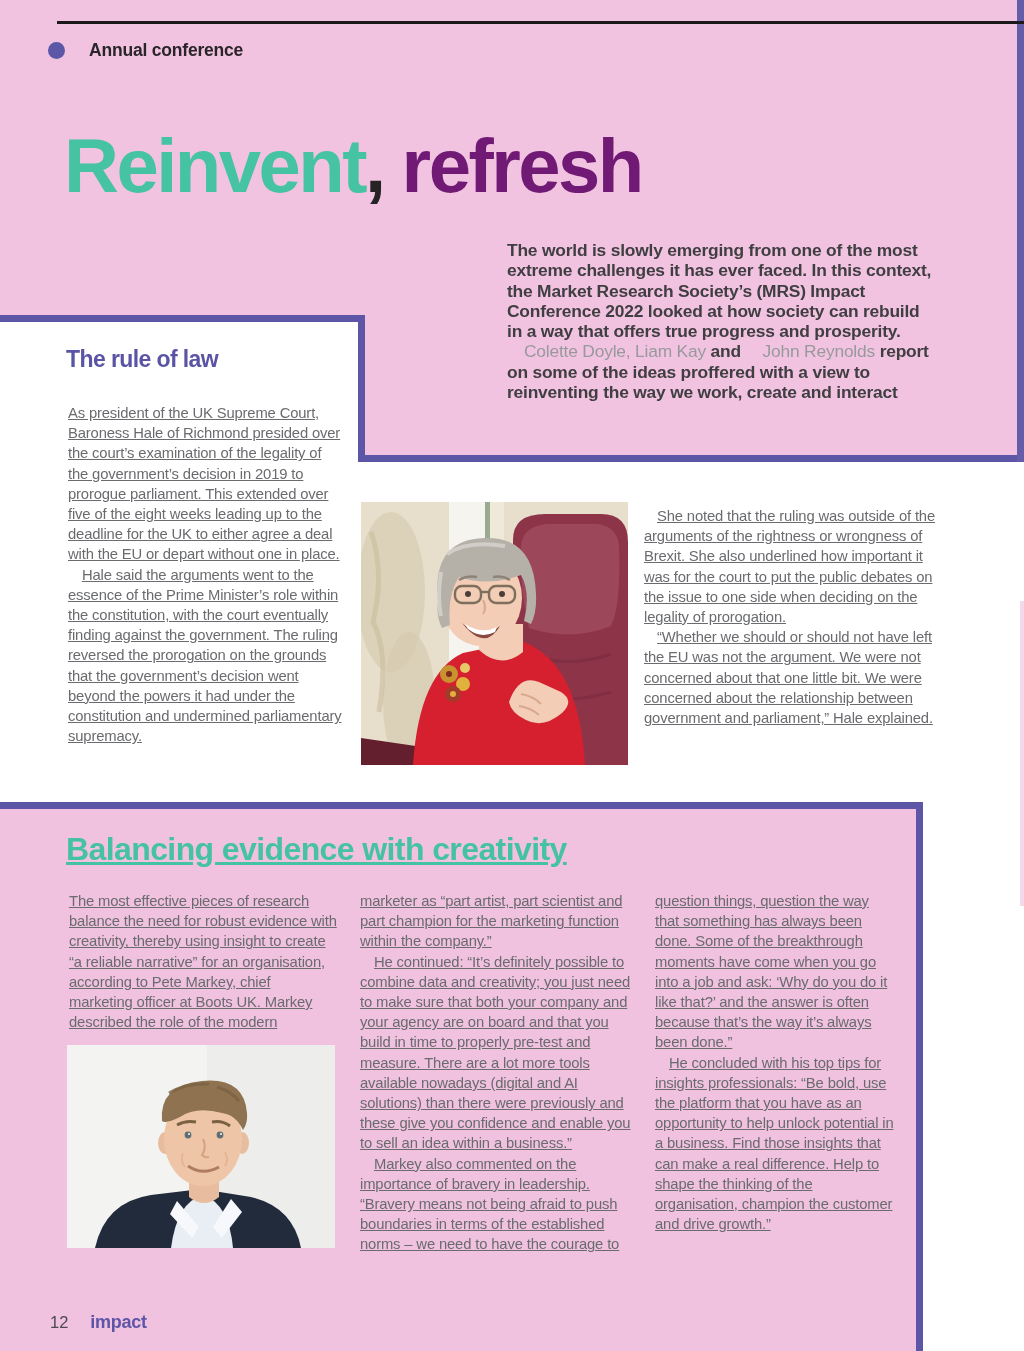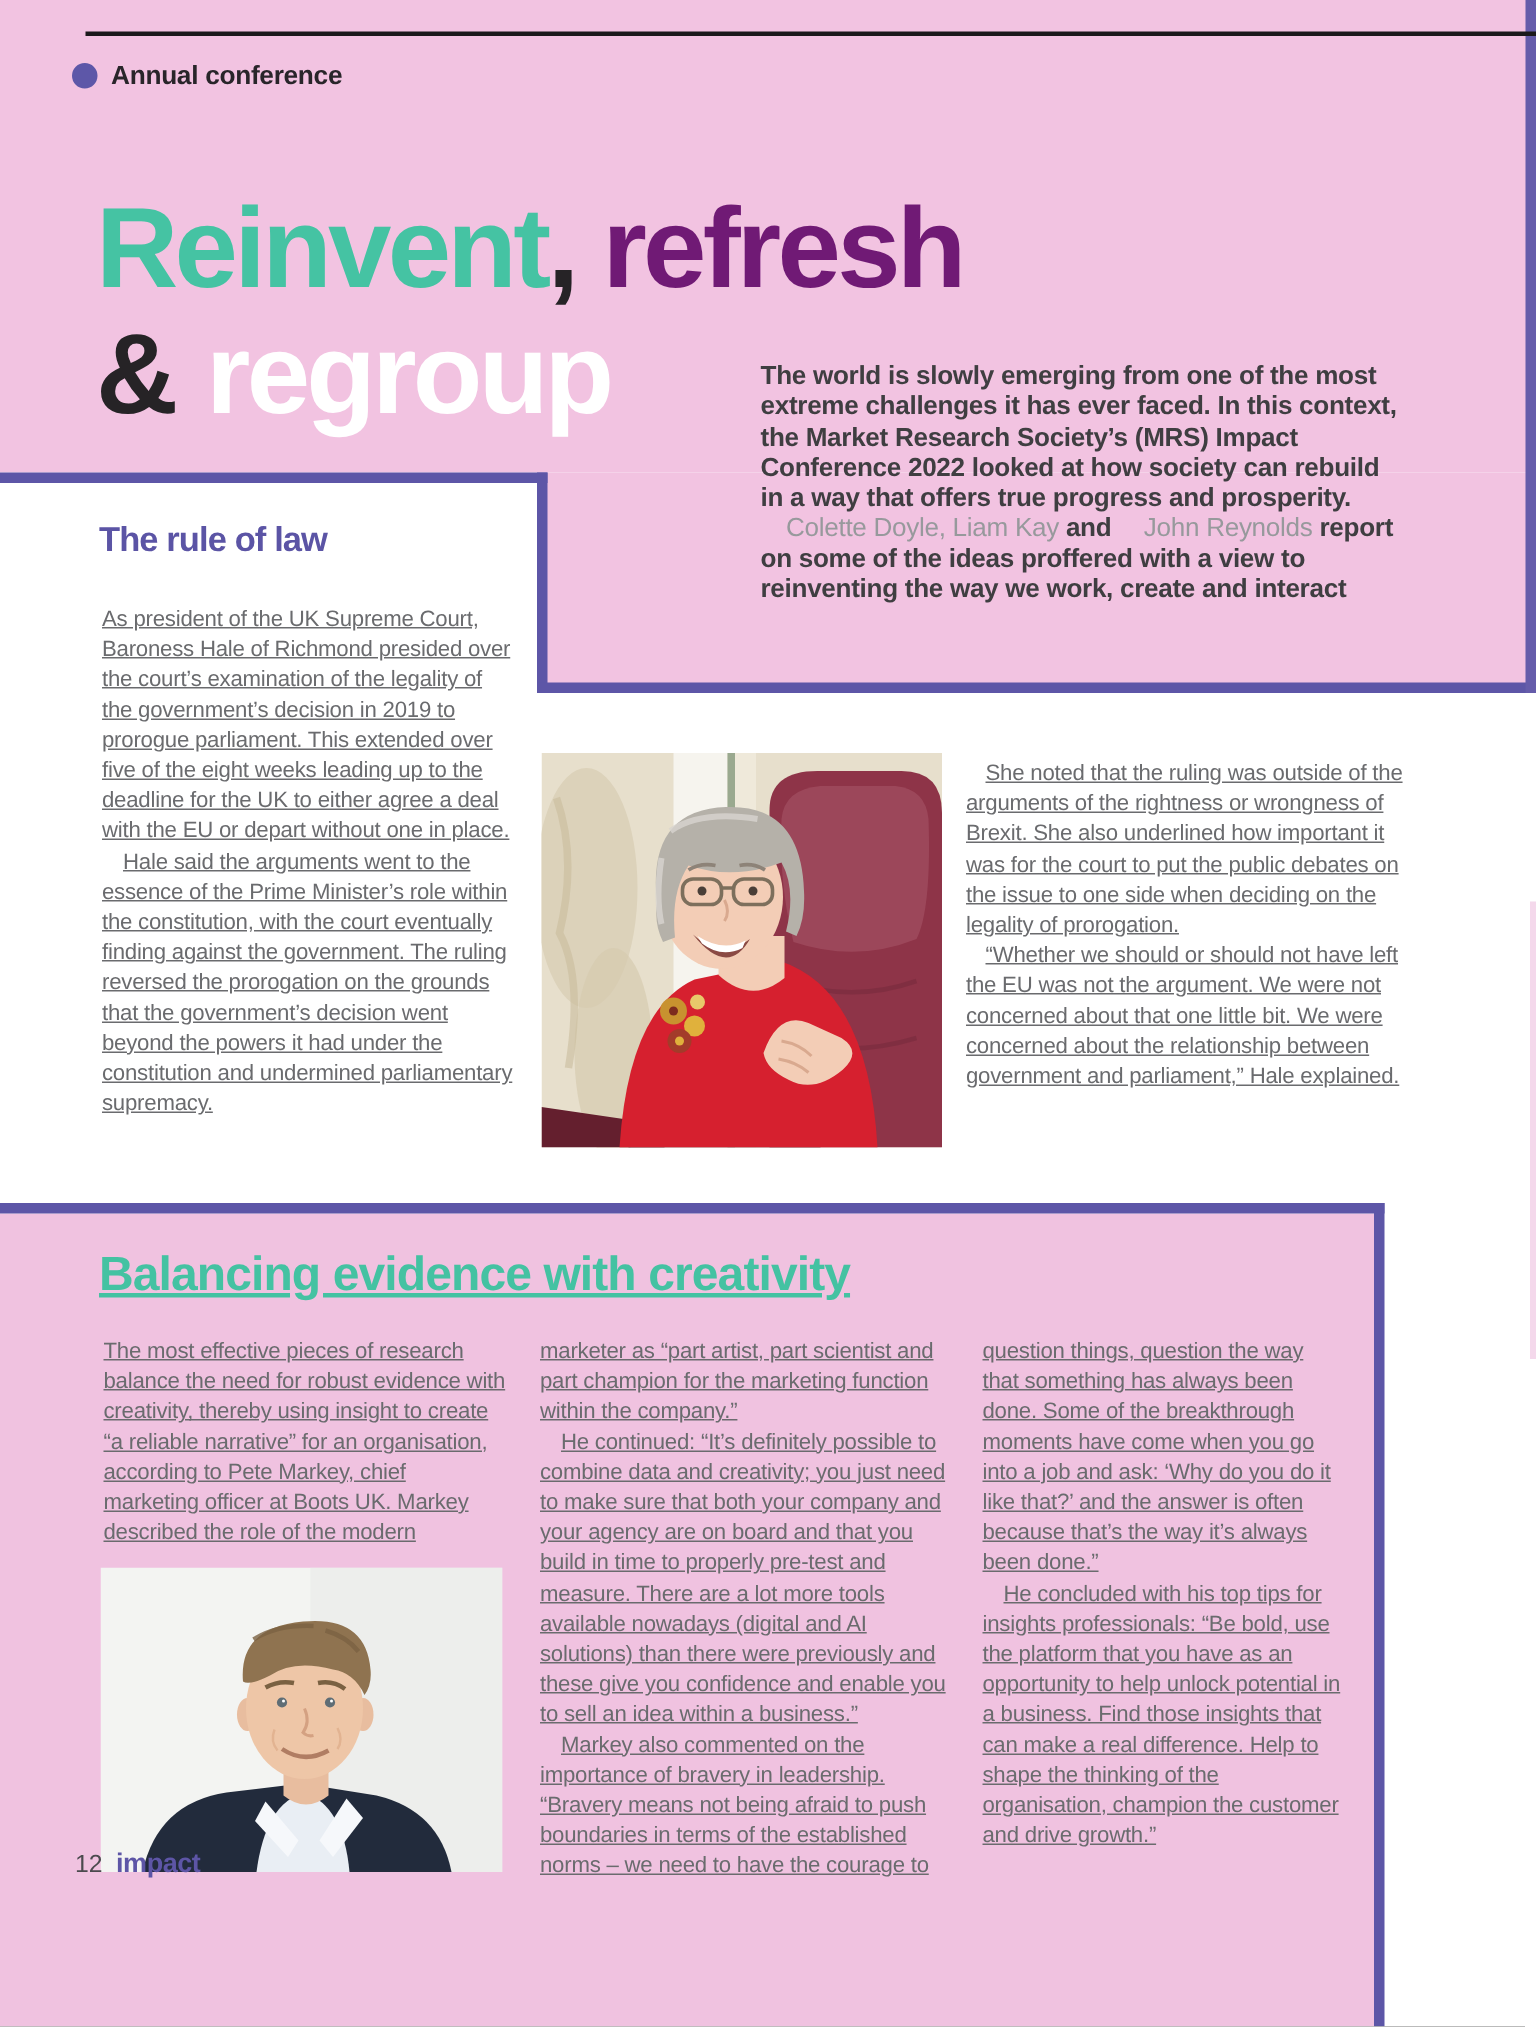--- a/index.html
+++ b/index.html
@@ -17,21 +17,21 @@
   .border-h1     {left:0;top:315px;width:365px;height:7px;background:#5d56a7;}
   .border-v1     {left:358px;top:315px;width:7px;height:147px;background:#5d56a7;}
   .border-h2     {left:358px;top:455px;width:666px;height:7px;background:#5d56a7;}
   .border-bh     {left:0;top:802px;width:923px;height:7px;background:#5d56a7;}
   .border-bv     {left:916px;top:802px;width:7px;height:549px;background:#5d56a7;}
   .edge-sliver   {left:1017px;top:0;width:7px;height:462px;background:#655caa;}
   .edge-faint    {left:1020px;top:601px;width:4px;height:305px;background:#f4d8eb;}
   .top-rule      {left:57px;top:21px;width:967px;height:3px;background:#1b191b;}
 
   
-  .kicker{left:48px;top:40px;display:flex;align-items:center;gap:9px;}
+  .kicker{left:48px;top:40px;display:flex;align-items:center;gap:24px;}
   .kicker .dot{width:17px;height:17px;border-radius:50%;background:#5d57a8;display:inline-block;}
   .kicker .lbl{font-size:17.5px;font-weight:700;color:#29252a;letter-spacing:-0.2px;}
 
   
   .title{left:64px;top:124px;width:760px;font-weight:800;font-size:76px;line-height:84px;letter-spacing:-2.5px;margin:0;}
   .t-teal{color:#45c3a3;}
   .t-ink{color:#262326;}
   .t-purple{color:#701a75;margin-left:18px;}
   .t-white{color:#ffffff;margin-left:21px;}
 
@@ -52,21 +52,21 @@
   .hale-col{left:644px;top:506px;width:294px;}
   .hale-col p.indent{text-indent:13px;}
 
   .bal-heading{left:66px;top:831px;font-size:32px;font-weight:800;color:#44c2a2;letter-spacing:-0.6px;margin:0;text-decoration:underline;}
   .bal-col1{left:69px;top:891px;width:268px;}
   .bal-col2{left:360px;top:891px;width:282px;}
   .bal-col3{left:655px;top:891px;width:240px;}
 
   .markey-photo{left:67px;top:1045px;width:268px;height:203px;}
 
-  .footer{left:50px;top:1232px;display:flex;align-items:baseline;gap:9px;}
+  .footer{left:50px;top:1312px;display:flex;align-items:baseline;gap:22px;}
   .footer .pgnum{font-size:16.5px;color:#4b4a4e;}
   .footer .mag{font-size:18px;font-weight:800;color:#5d55a6;letter-spacing:-0.3px;}
 
   svg{display:block;}
 </style>
 </head>
 <body>
 
 <div class="page">
 
@@ -82,21 +82,20 @@
   <div class="abs edge-faint"></div>
   <div class="abs top-rule"></div>
 
   <div class="abs kicker">
     <span class="dot"></span>
     <span class="lbl">Annual conference</span>
   </div>
 
   <h1 class="abs title">
     <div><span class="t-teal">Reinvent</span><span class="t-ink">,</span><span class="t-purple">refresh</span></div>
-    <div><span class="t-ink">&amp;</span><span class="t-white">regroup</span></div>
   </h1>
 
   <div class="abs intro"><span class="seg-bold">The world is slowly emerging from one of the most extreme challenges it has ever faced. In this context, the Market Research Society’s (MRS) Impact Conference 2022 looked at how society can rebuild in a way that offers true progress and prosperity. </span><span class="seg-light">Colette Doyle, Liam Kay</span><span class="seg-bold"> and </span><span class="seg-light">John Reynolds</span><span class="seg-bold"> report on some of the ideas proffered with a view to reinventing the way we work, create and interact</span></div>
 
   <h2 class="abs rol-heading">The rule of law</h2>
   <div class="abs bodytxt rol-body">
     <p>As president of the UK Supreme Court, Baroness Hale of Richmond presided over the court’s examination of the legality of the government’s decision in 2019 to prorogue parliament. This extended over five of the eight weeks leading up to the deadline for the UK to either agree a deal with the EU or depart without one in place.</p>
     <p class="indent">Hale said the arguments went to the essence of the Prime Minister’s role within the constitution, with the court eventually finding against the government. The ruling reversed the prorogation on the grounds that the government’s decision went beyond the powers it had under the constitution and undermined parliamentary supremacy.</p>
   </div>
 

